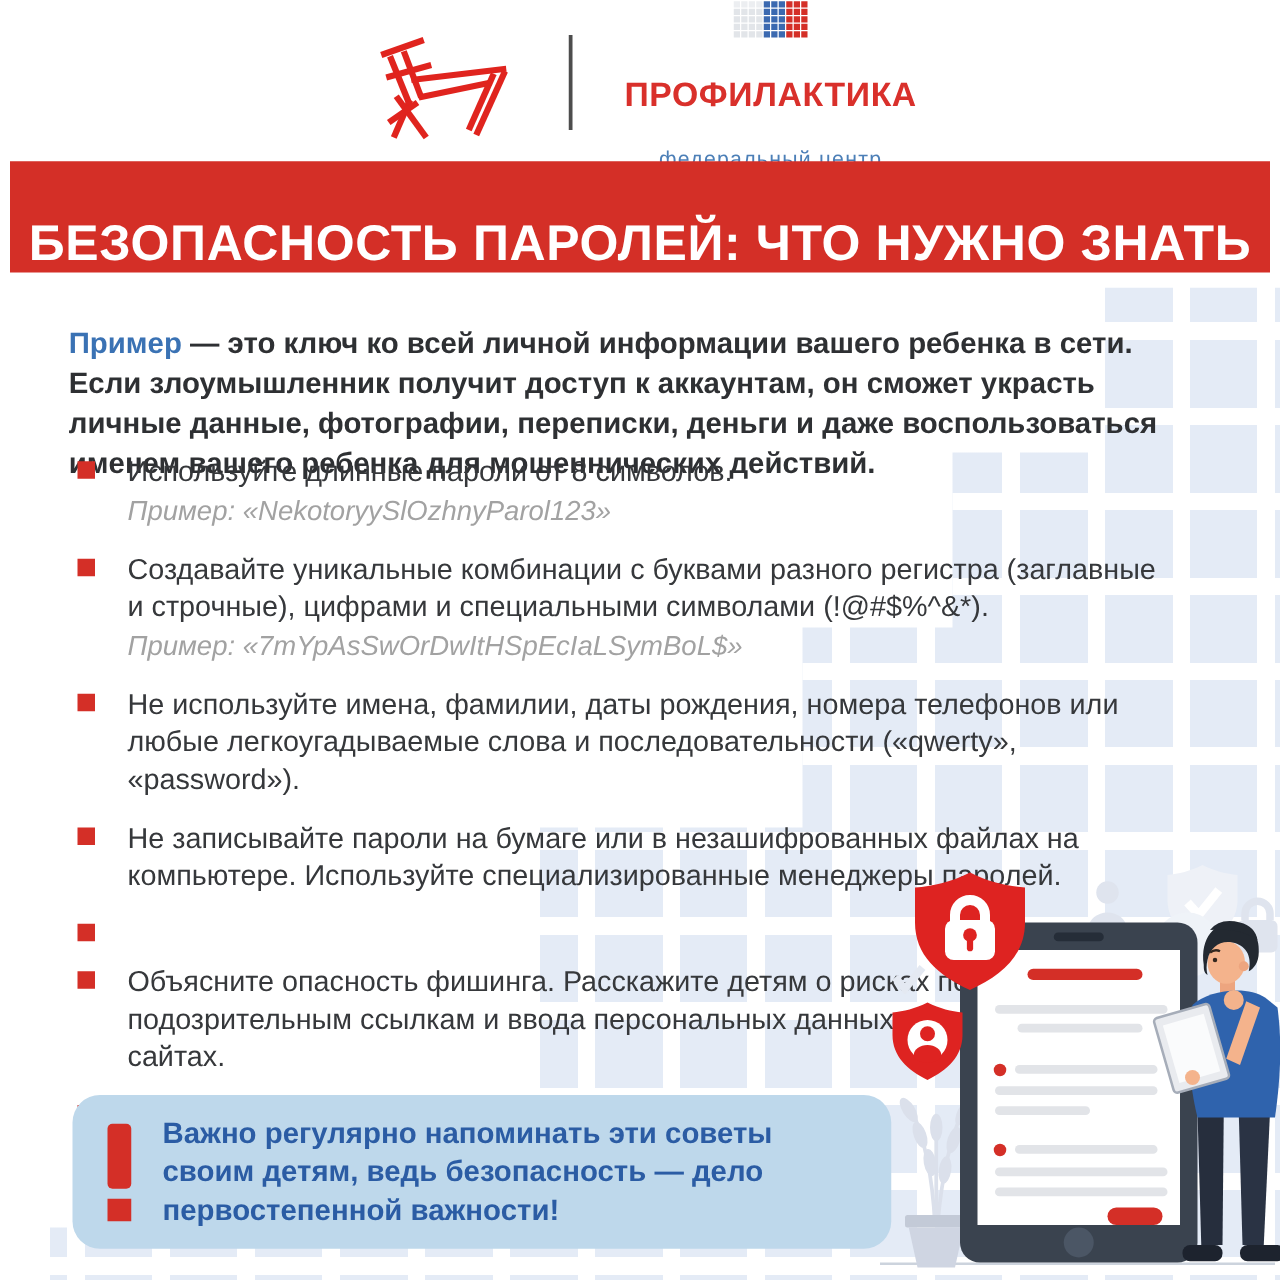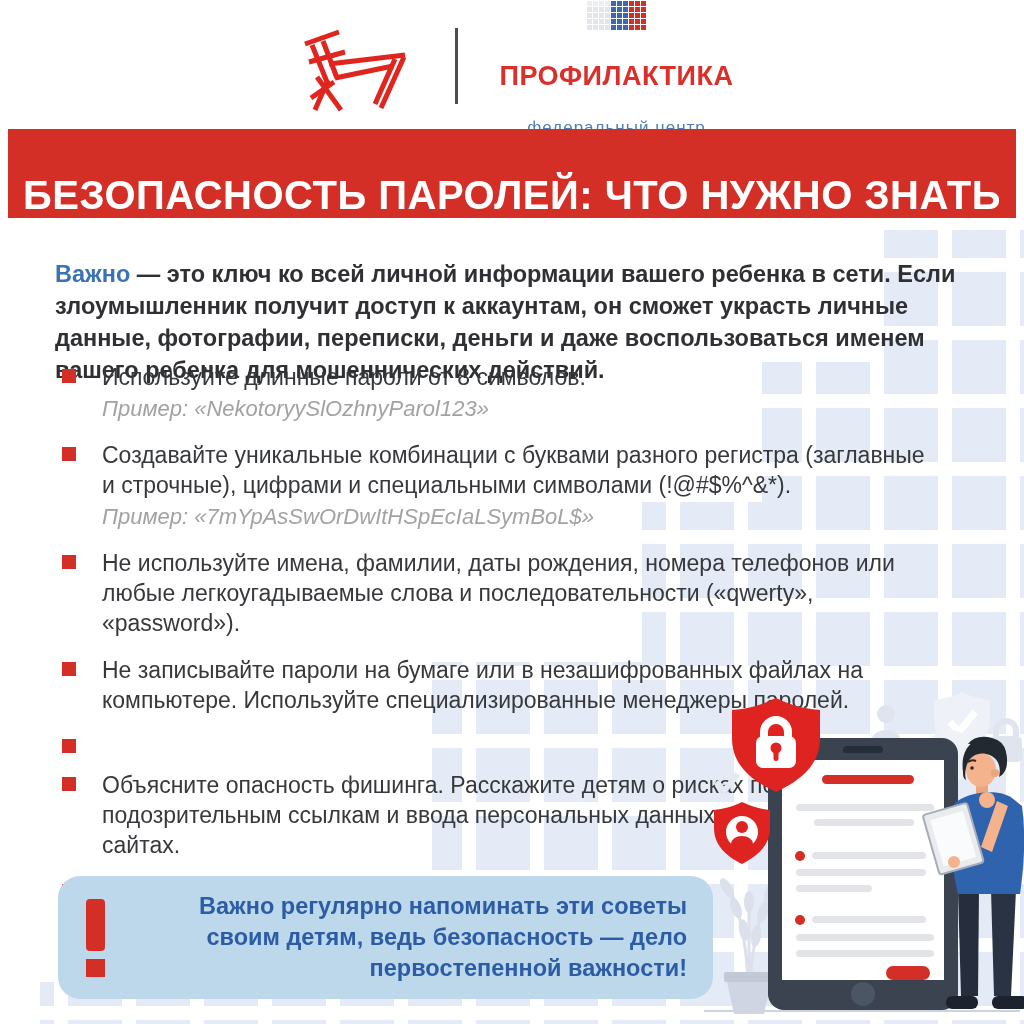--- a/index.html
+++ b/index.html
@@ -45,21 +45,21 @@
   .tip-example{font-size:22px;line-height:28px;font-style:italic;color:var(--example-gray,#a2a2a2);
                margin-top:3px;font-weight:normal;}
 
   
   .callout{position:absolute;left:58px;top:876px;width:655px;z-index:3;
            background:var(--callout-bg,#bed8eb);border-radius:22px;
            display:flex;gap:24px;padding:15px 26px;box-sizing:border-box;align-items:center;}
   .exclaim{flex:0 0 22px;display:flex;flex-direction:column;align-items:center;}
   .exclaim .bar{width:19px;height:52px;background:var(--accent-red,#d42f27);border-radius:4px;}
   .exclaim .dot{width:19px;height:18px;background:var(--accent-red,#d42f27);margin-top:8px;}
-  .callout-text{font-size:23.5px;line-height:31px;font-weight:bold;color:var(--callout-text,#2b5ca4);max-width:560px;text-align:right;}
+  .callout-text{font-size:23.5px;line-height:31px;font-weight:bold;color:var(--callout-text,#2b5ca4);max-width:560px;}
 
   .illustration{position:absolute;left:700px;top:680px;width:324px;height:344px;z-index:2;}
 </style>
 </head>
 <body>
 
 <div class="poster">
 
   <div class="bg-pattern"></div>
 
@@ -143,21 +143,21 @@
         </div>
       <div class="org-name">ПРОФИЛАКТИКА</div>
       <div class="org-subtitle">федеральный центр</div>
     </div>
   </div>
 
   <div class="banner">
     <h1>БЕЗОПАСНОСТЬ ПАРОЛЕЙ: ЧТО НУЖНО ЗНАТЬ</h1>
   </div>
 
-  <p class="intro"><span class="lead">Важно</span><span> — это ключ ко всей личной информации вашего ребенка в сети. Если злоумышленник получит доступ к аккаунтам, он сможет украсть личные данные, фотографии, переписки, деньги и даже воспользоваться именем вашего ребенка для мошеннических действий.</span></p>
+  <p class="intro"><span class="lead">Пример</span><span> — это ключ ко всей личной информации вашего ребенка в сети. Если злоумышленник получит доступ к аккаунтам, он сможет украсть личные данные, фотографии, переписки, деньги и даже воспользоваться именем вашего ребенка для мошеннических действий.</span></p>
 
   <ul class="tips">
     <li>
       <span class="bullet"></span>
       <div>
         <div class="tip-text">Используйте длинные пароли от 8 символов.</div>
         <div class="tip-example">Пример: «NekotoryySlOzhnyParol123»</div>
       </div>
     </li>
 

